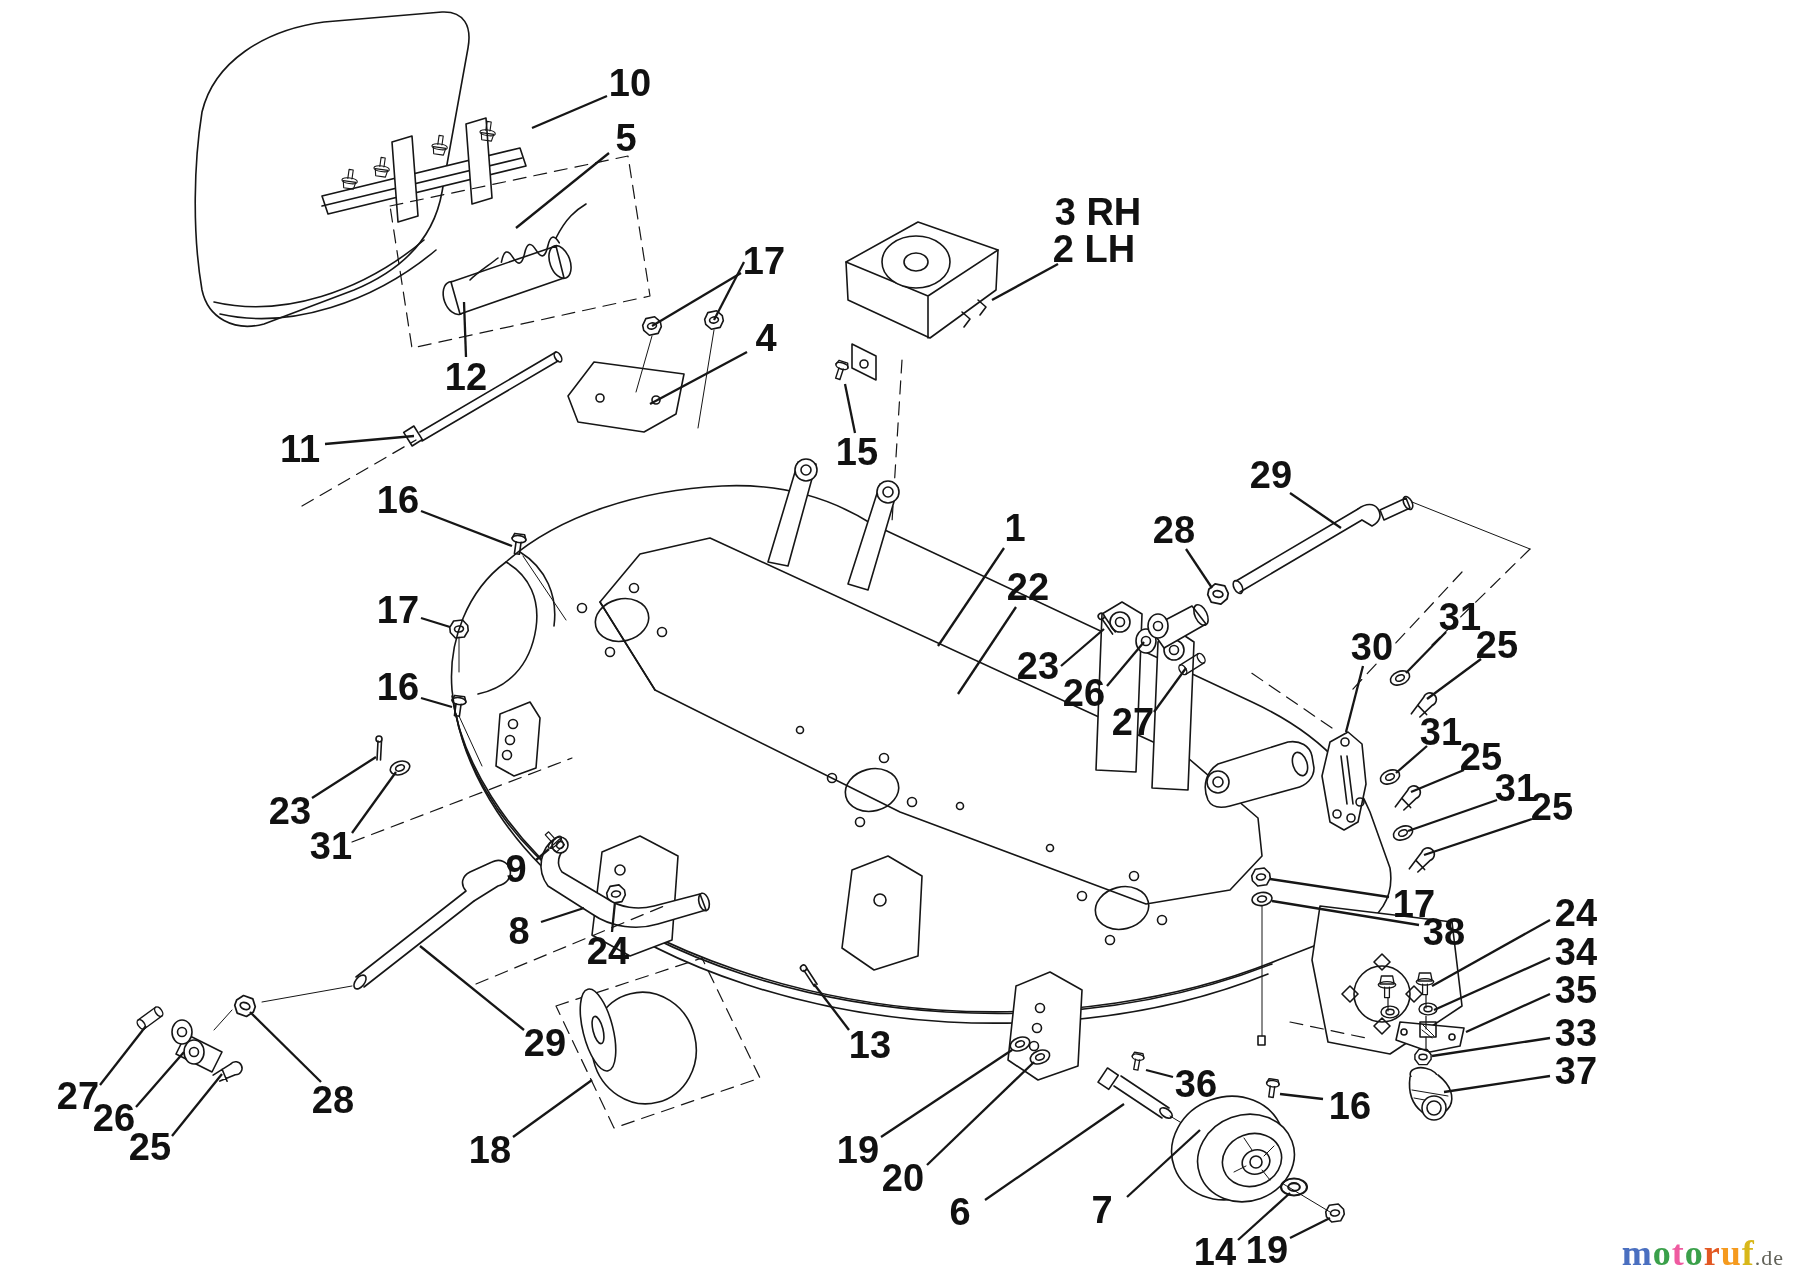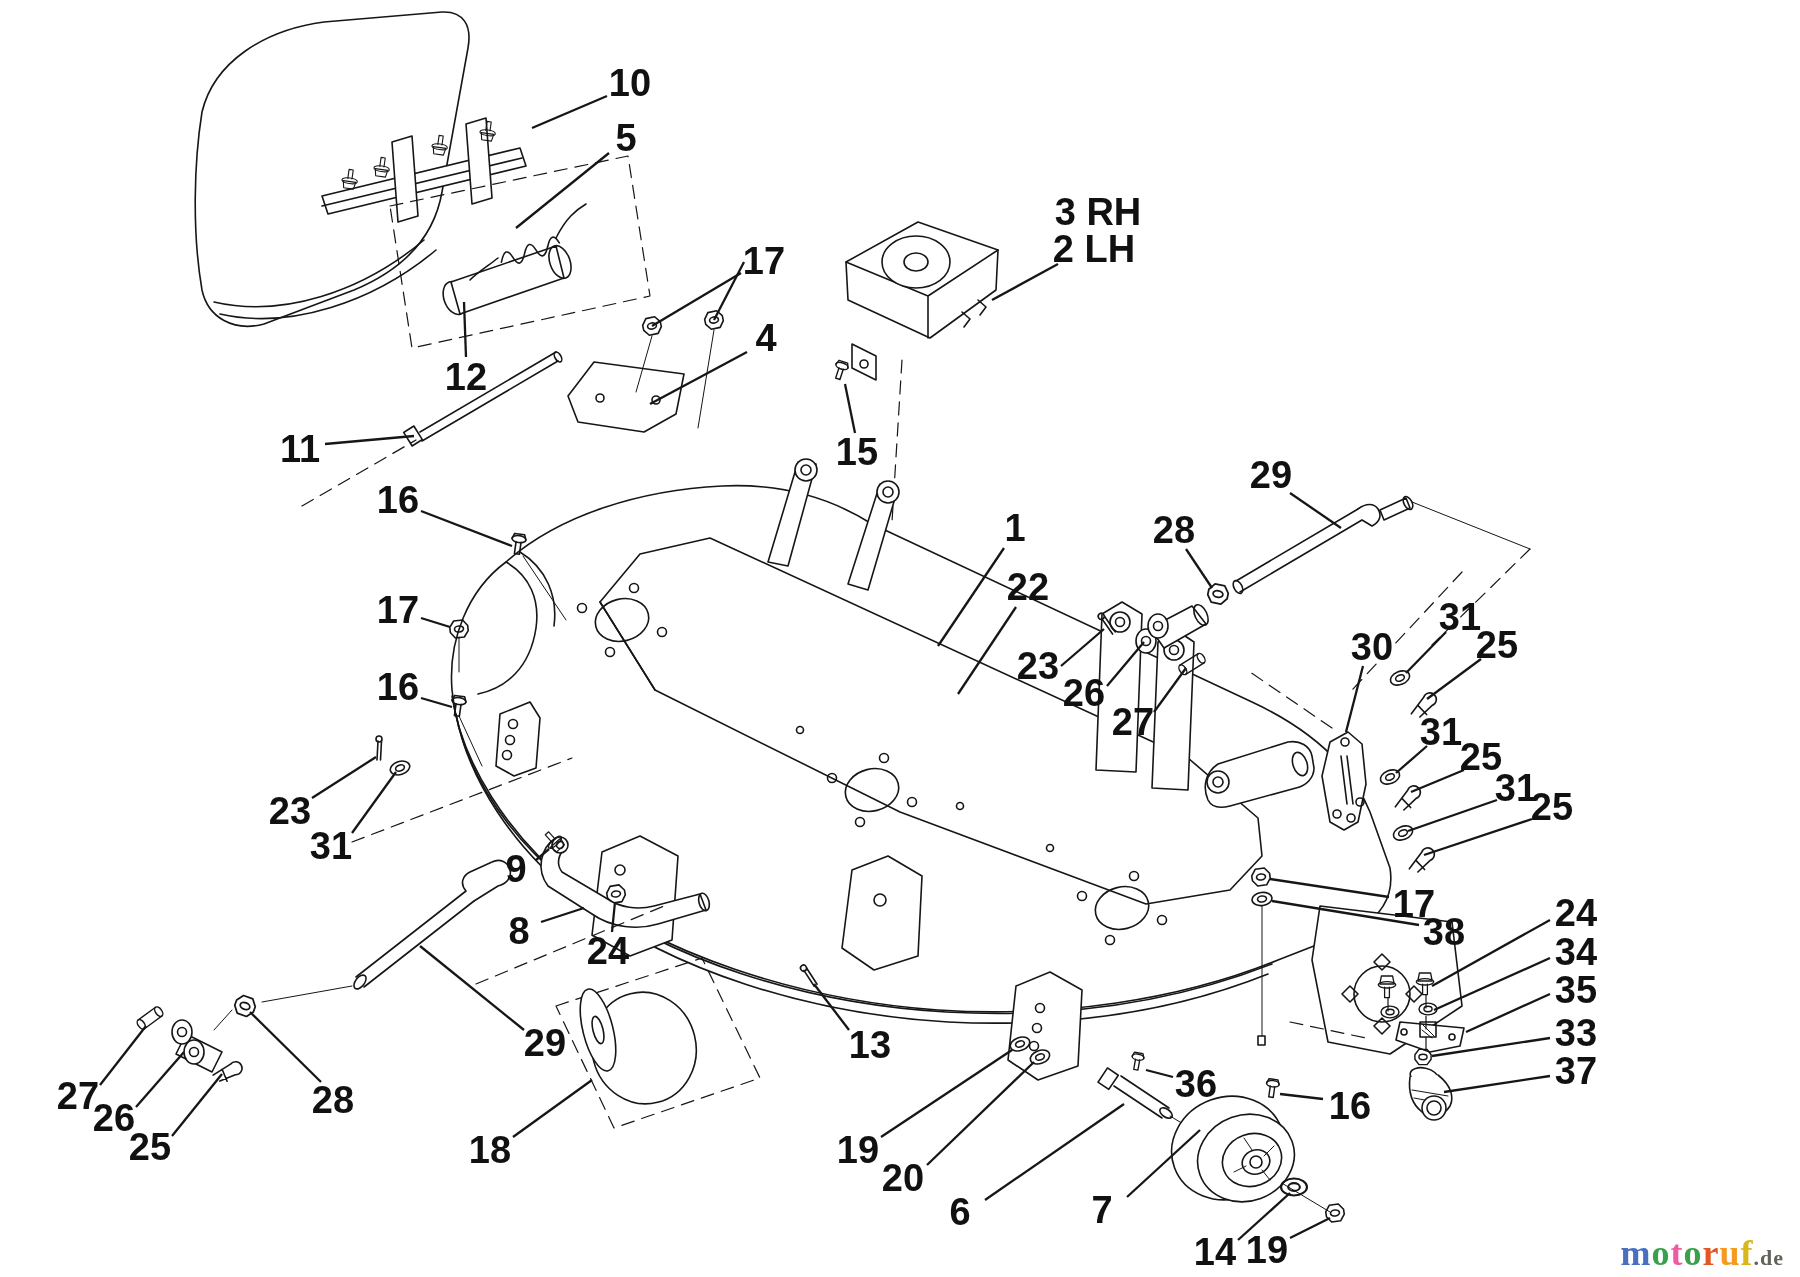--- a/index.html
+++ b/index.html
@@ -7,21 +7,21 @@
          font-family:"Liberation Sans",sans-serif;}
   .stage svg{position:absolute;left:0;top:0;}
   .drawing{stroke:#161616;fill:none;stroke-width:1.6;stroke-linecap:round;stroke-linejoin:round;}
   .thin{stroke-width:1;}
   .dash{stroke-dasharray:13 8;stroke-width:1.2;}
   .wfill{fill:#ffffff;}
   .callout-text{font-family:"Liberation Sans",sans-serif;font-weight:700;font-size:38px;
                 fill:#111;}
   .logo{position:absolute;right:16px;bottom:6px;font-family:"Liberation Serif",serif;
         font-weight:700;font-size:36px;letter-spacing:1px;line-height:1;cursor:pointer;}
-  .logo .suffix{font-size:22px;font-weight:700;}
+  .logo .suffix{font-size:22px;font-weight:400;}
 </style>
 </head>
 <body>
 
 <div class="stage">
 <svg width="1800" height="1277" viewBox="0 0 1800 1277">
   <defs>
     <g id="gb">
           <path d="M -7,-15 L 7,-15 L 9,-5 L -9,-5 Z"></path>
           <ellipse cx="0" cy="-4" rx="11" ry="4"></ellipse>

